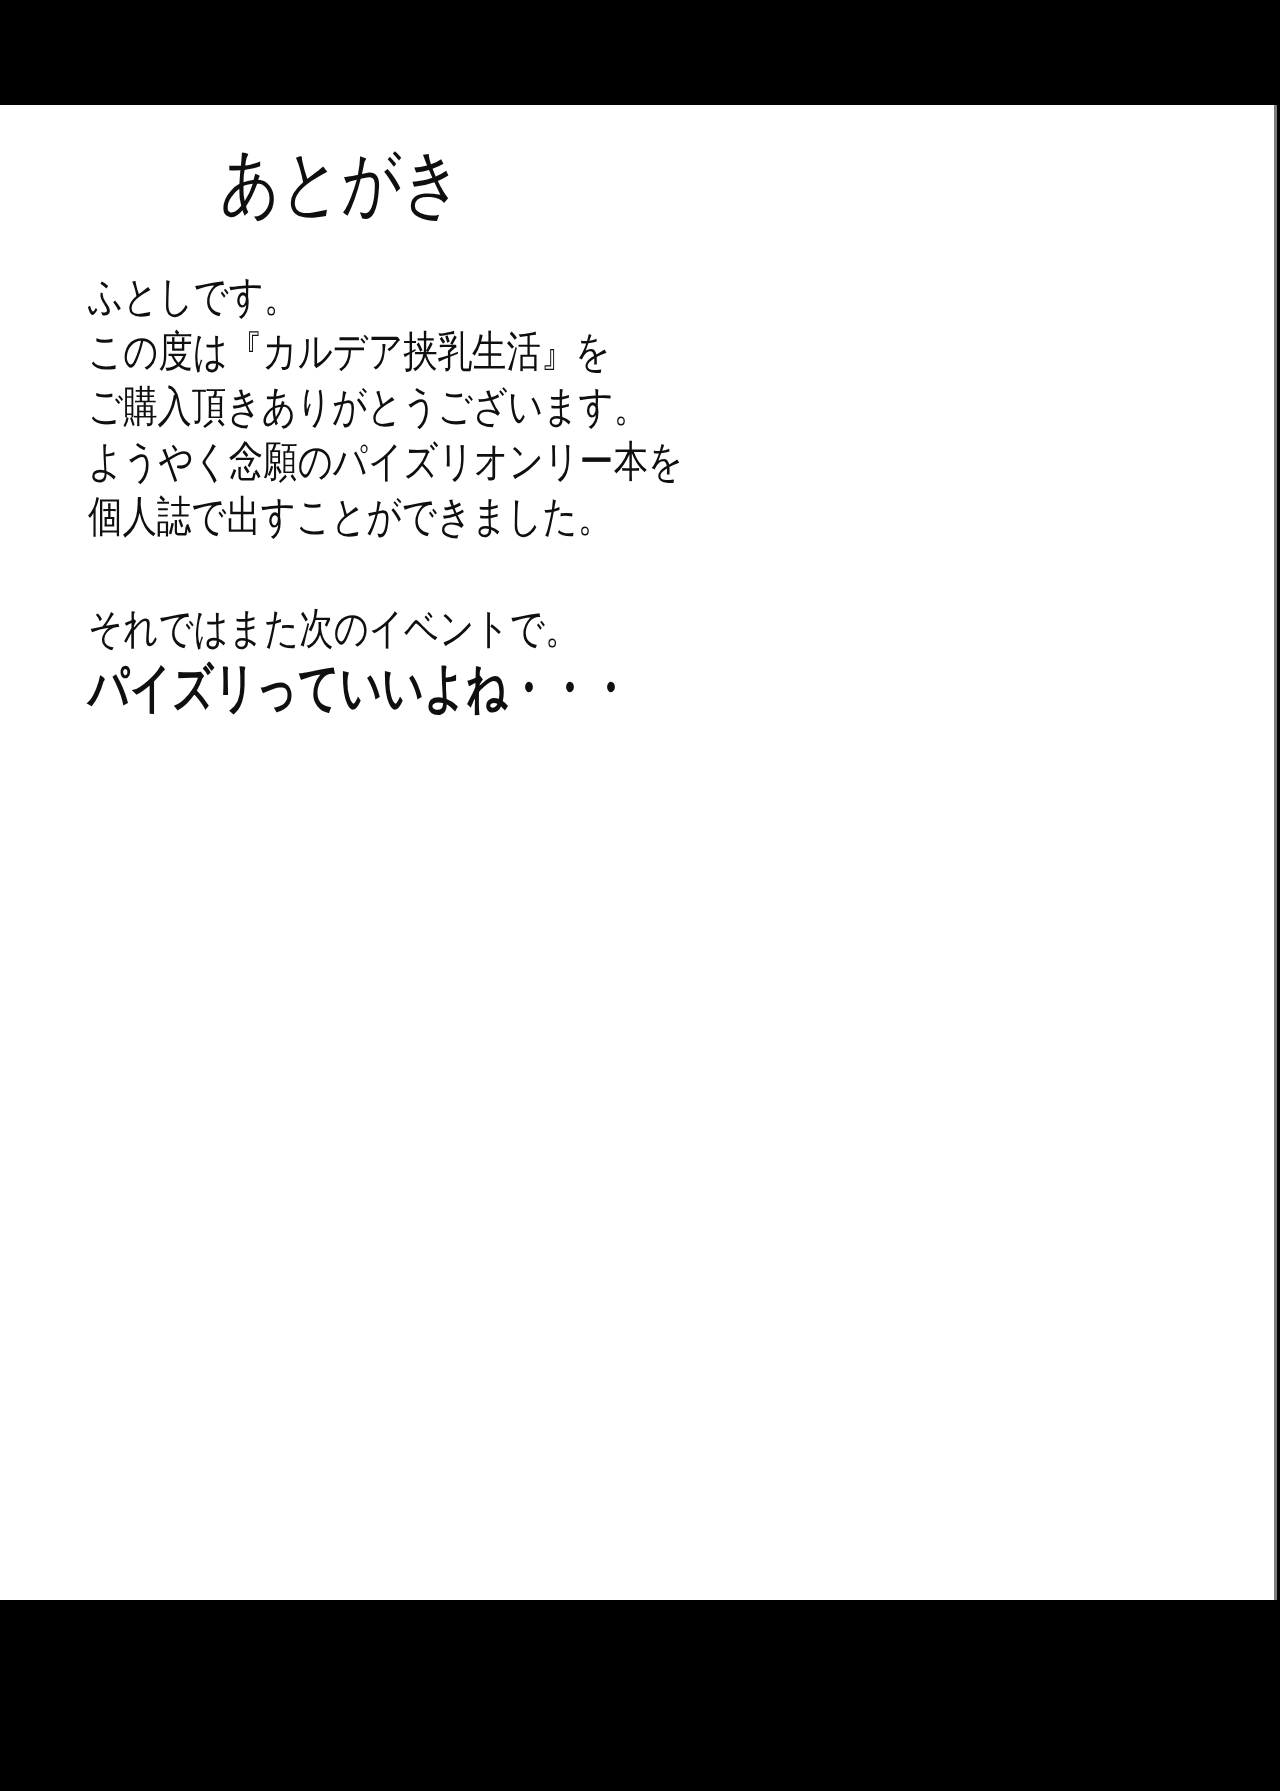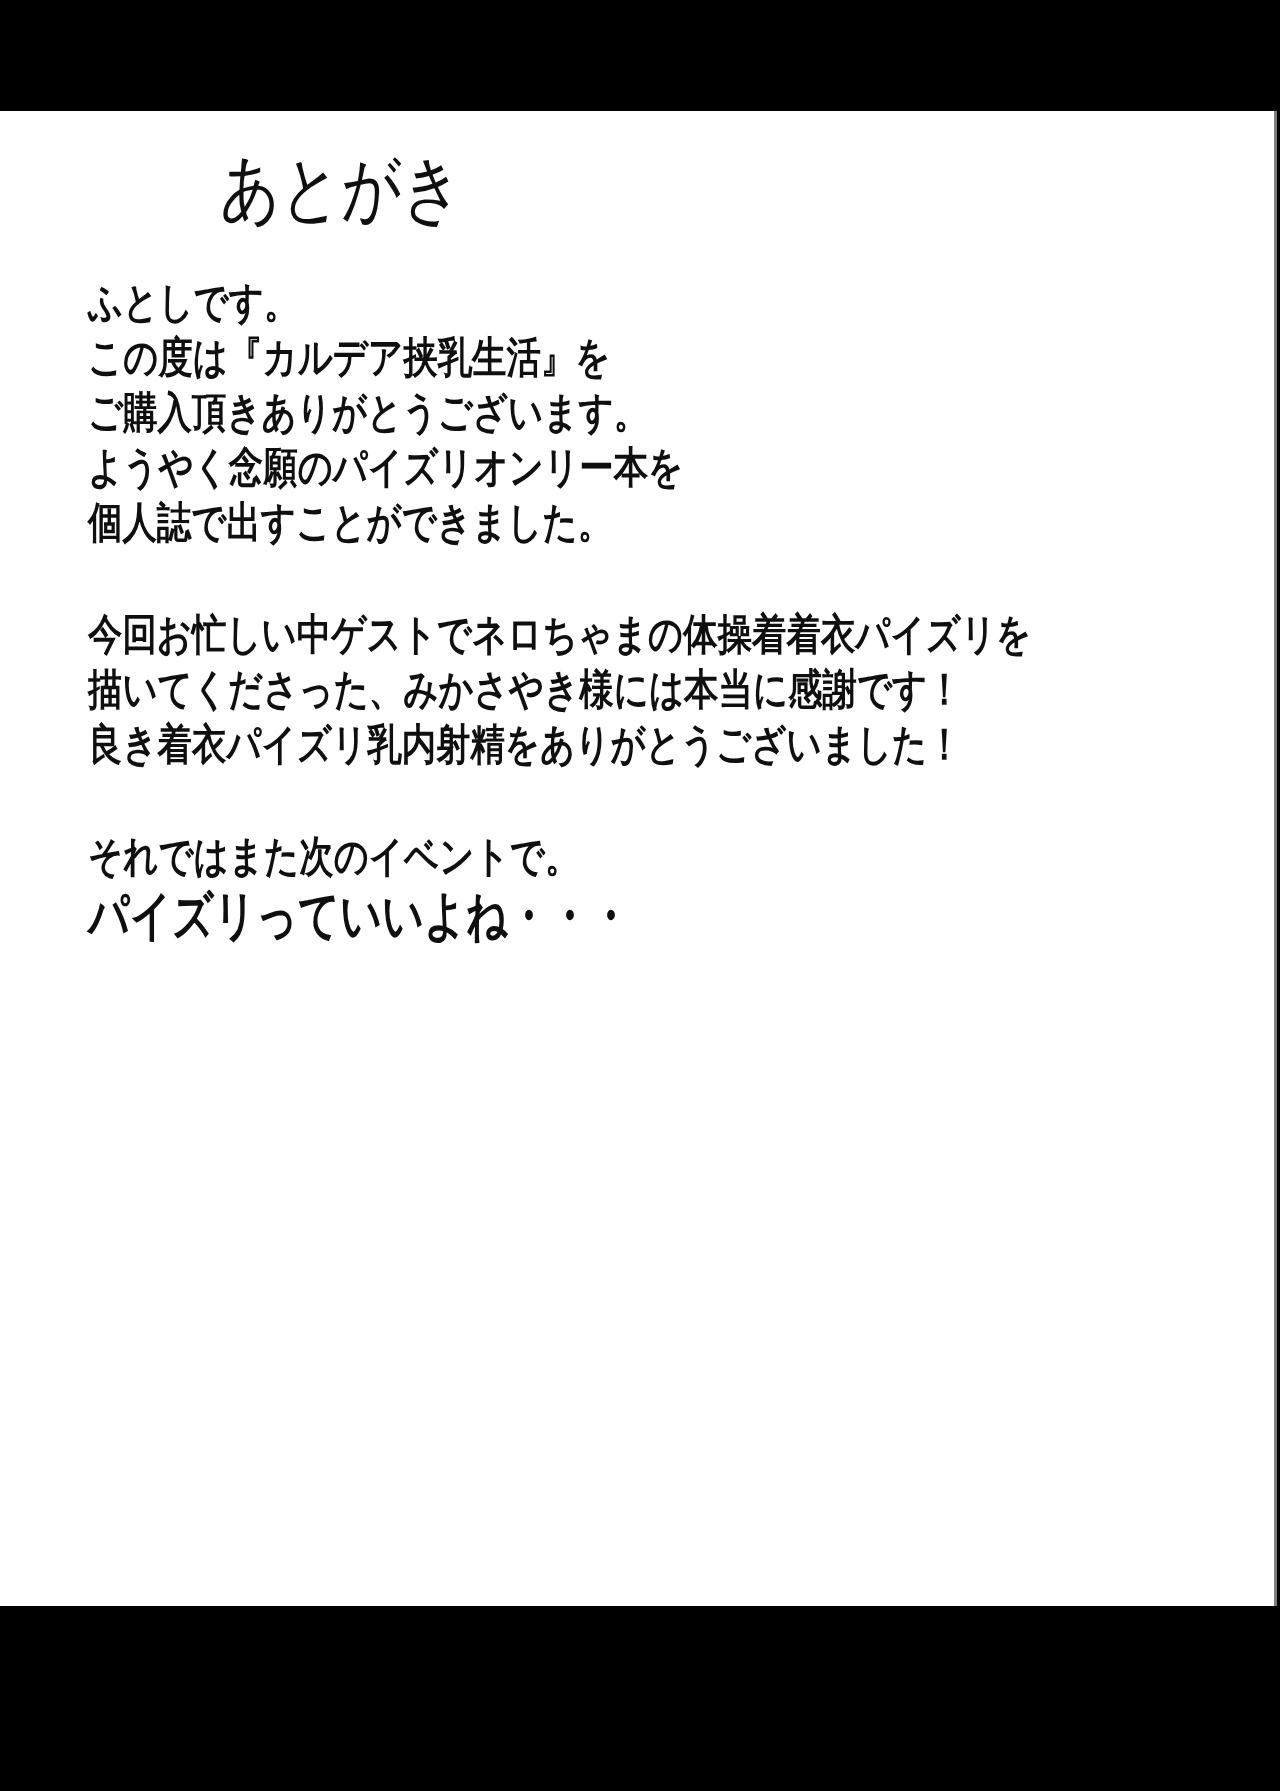--- a/index.html
+++ b/index.html
@@ -11,21 +11,21 @@
     position: relative;
     width: 1280px;
     height: 1791px;
     background: var(--canvas-color, #000);
     overflow: hidden;
     font-family: "DejaVu Serif", "Liberation Serif", serif;
   }
   .page {
     position: absolute;
     left: 0;
-    top: 111px;
+    top: 105px;
     width: 1274px;
     height: 1495px;
     background: var(--page-color, #fff);
     border-right: 3px solid #7d7d7d;
     color: var(--text-color, #0f0f0f);
   }
   .title {
     margin: 40px 0 0 220px;
     font-size: 74px;
     line-height: 74px;
@@ -34,21 +34,20 @@
     width: max-content;
     transform: scaleX(0.80);
     transform-origin: 0 0;
   }
   .content {
     margin-left: 88px;
     margin-top: 50px;
   }
   .para {
     margin: 0 0 57px 0;
-    font-weight: bold;
   }
   .para.last {
     margin-bottom: 0;
   }
   .line {
     font-size: 43px;
     line-height: 55px;
     white-space: nowrap;
     width: max-content;
     transform: scaleX(0.80);
@@ -78,25 +77,20 @@
       <div class="para">
         <div class="line">ふとしです。</div>
         <div class="line">この度は『カルデア挟乳生活』を</div>
         <div class="line">ご購入頂きありがとうございます。</div>
         <div class="line">ようやく念願のパイズリオンリー本を</div>
         <div class="line">個人誌で出すことができました。</div>
       </div>
 
 
 
-      <div class="para">
-        <div class="line">今回お忙しい中ゲストでネロちゃまの体操着着衣パイズリを</div>
-        <div class="line">描いてくださった、みかさやき様には本当に感謝です！</div>
-        <div class="line">良き着衣パイズリ乳内射精をありがとうございました！</div>
-      </div>
 
 
       <div class="para last">
         <div class="line">それではまた次のイベントで。</div>
       </div>
 
       <div class="closing">パイズリっていいよね・・・</div>
 
     </div>
   </div>

